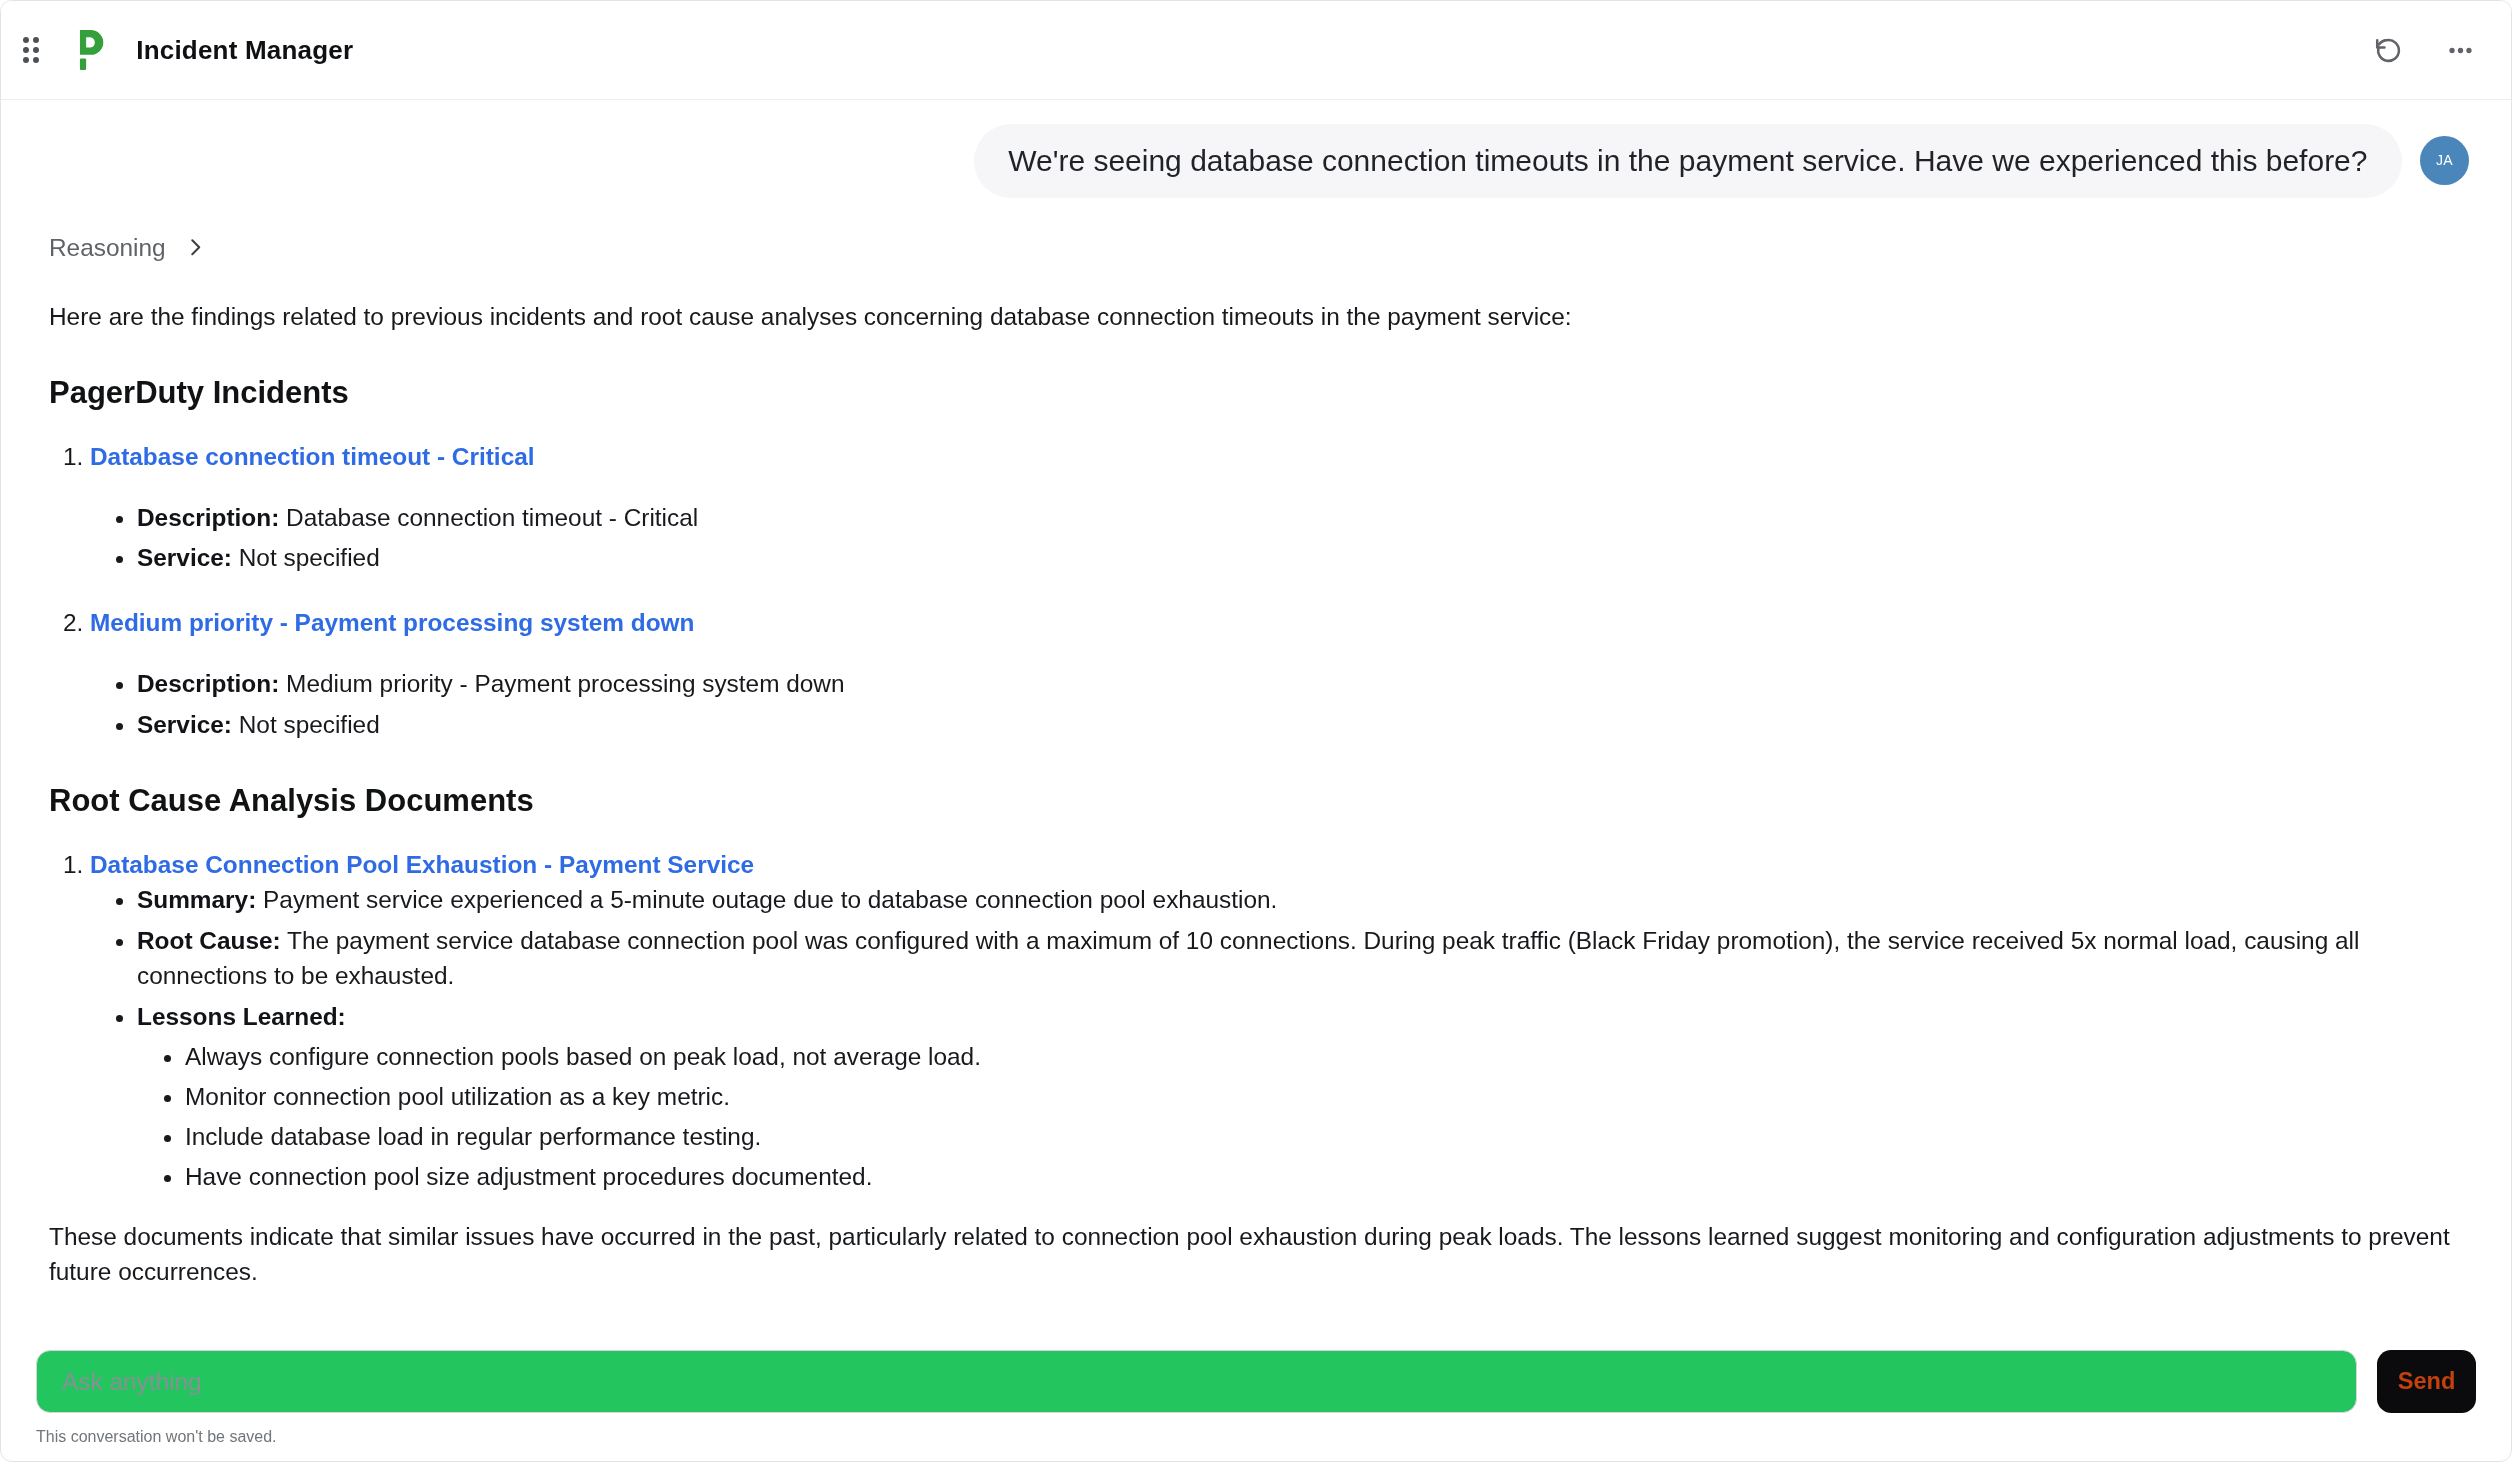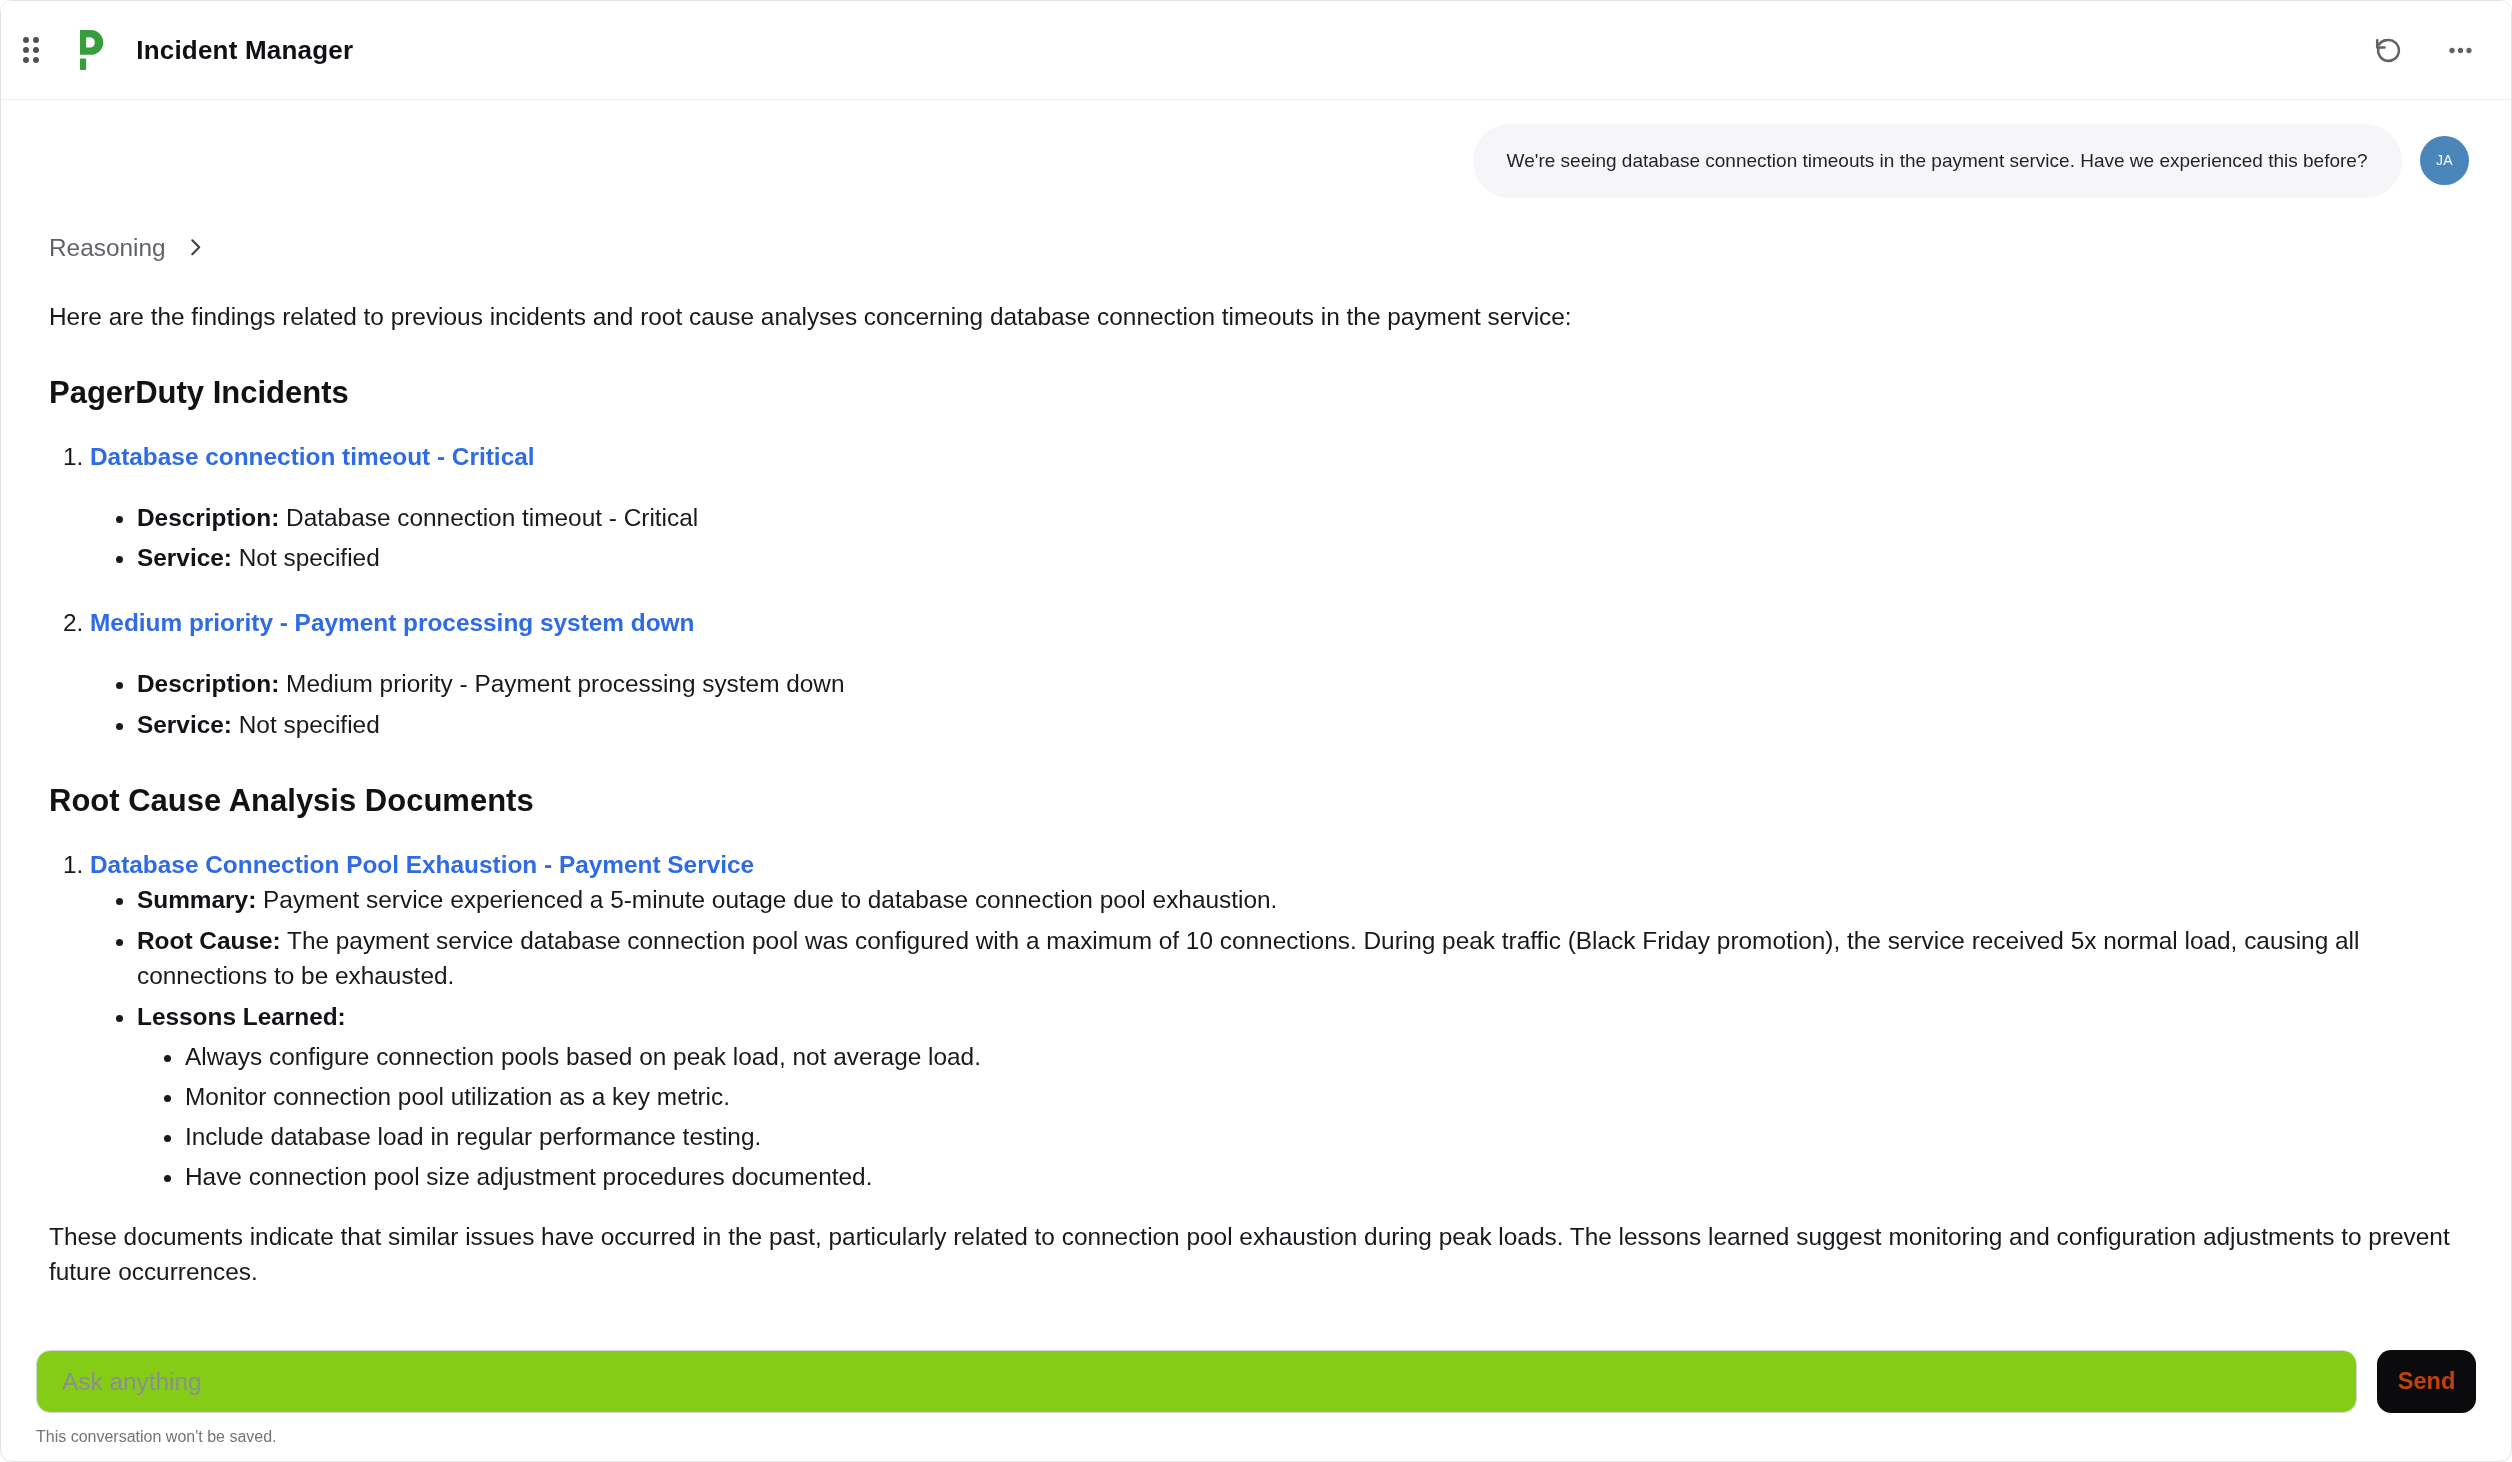--- a/index.html
+++ b/index.html
@@ -38,21 +38,21 @@
   .header-actions { margin-left: auto; display: flex; align-items: center; gap: 29px; }
   .icon-btn {
     width: 44px; height: 44px; border: none; background: transparent; cursor: pointer;
     display: flex; align-items: center; justify-content: center; border-radius: 8.4px;
   }
   
   .chat { flex: 1 1 auto; overflow: hidden; padding: 23.6px 42px 0 48px; }
   .msg-row { display: flex; justify-content: flex-end; align-items: center; gap: 18.5px; }
   .bubble {
     background: #f6f6f8; border-radius: 40px; padding: 20px 34px;
-    font-size: 19px; line-height: 34px; color: #1f2227; max-width: 1432px;
+    font-size: 30px; line-height: 34px; color: #1f2227; max-width: 1432px;
   }
   .avatar {
     width: 49px; height: 49px; border-radius: 50%; flex: 0 0 49px;
     background: #4a86ba; color: #fff; font-size: 14px; font-weight: 500;
     display: flex; align-items: center; justify-content: center; letter-spacing: 0.4px;
   }
   .reasoning {
     margin-top: 32px; display: flex; align-items: center; gap: 23.6px;
     color: #5f6368; font-size: 24.4px; cursor: pointer; width: max-content;
   }
@@ -68,21 +68,21 @@
   ul.sub { margin-top: 5px; padding-left: 48px; list-style: disc; }
   ul.sub > li { margin-bottom: 5px; }
   .lbl { font-weight: 700; color: #111317; }
   .closing { margin-top: 25px; }
   
   .composer { flex: 0 0 auto; padding: 17px 35px 11.8px; }
   .composer-row { display: flex; gap: 20px; }
   .ask-input {
     flex: 1; height: 63px; border: 1.3px solid #d6d6da; border-radius: 14.3px;
     padding: 0 25px; font-size: 24.4px; color: #202124; outline: none;
-    font-family: inherit; background: #84cc16;
+    font-family: inherit; background: #22c55e;
   }
   .ask-input::placeholder { color: #8b8f95; }
   .send-btn {
     width: 99px; height: 63px; flex: 0 0 99px;
     background: #0b0b0d; color: #c2410c; border: none; border-radius: 14.3px;
     font-size: 23.6px; font-weight: 600; cursor: pointer; font-family: inherit;
   }
   .disclaimer { margin-top: 11px; font-size: 16px; line-height: 25px; color: #70757a; }
 </style>
 </head>

